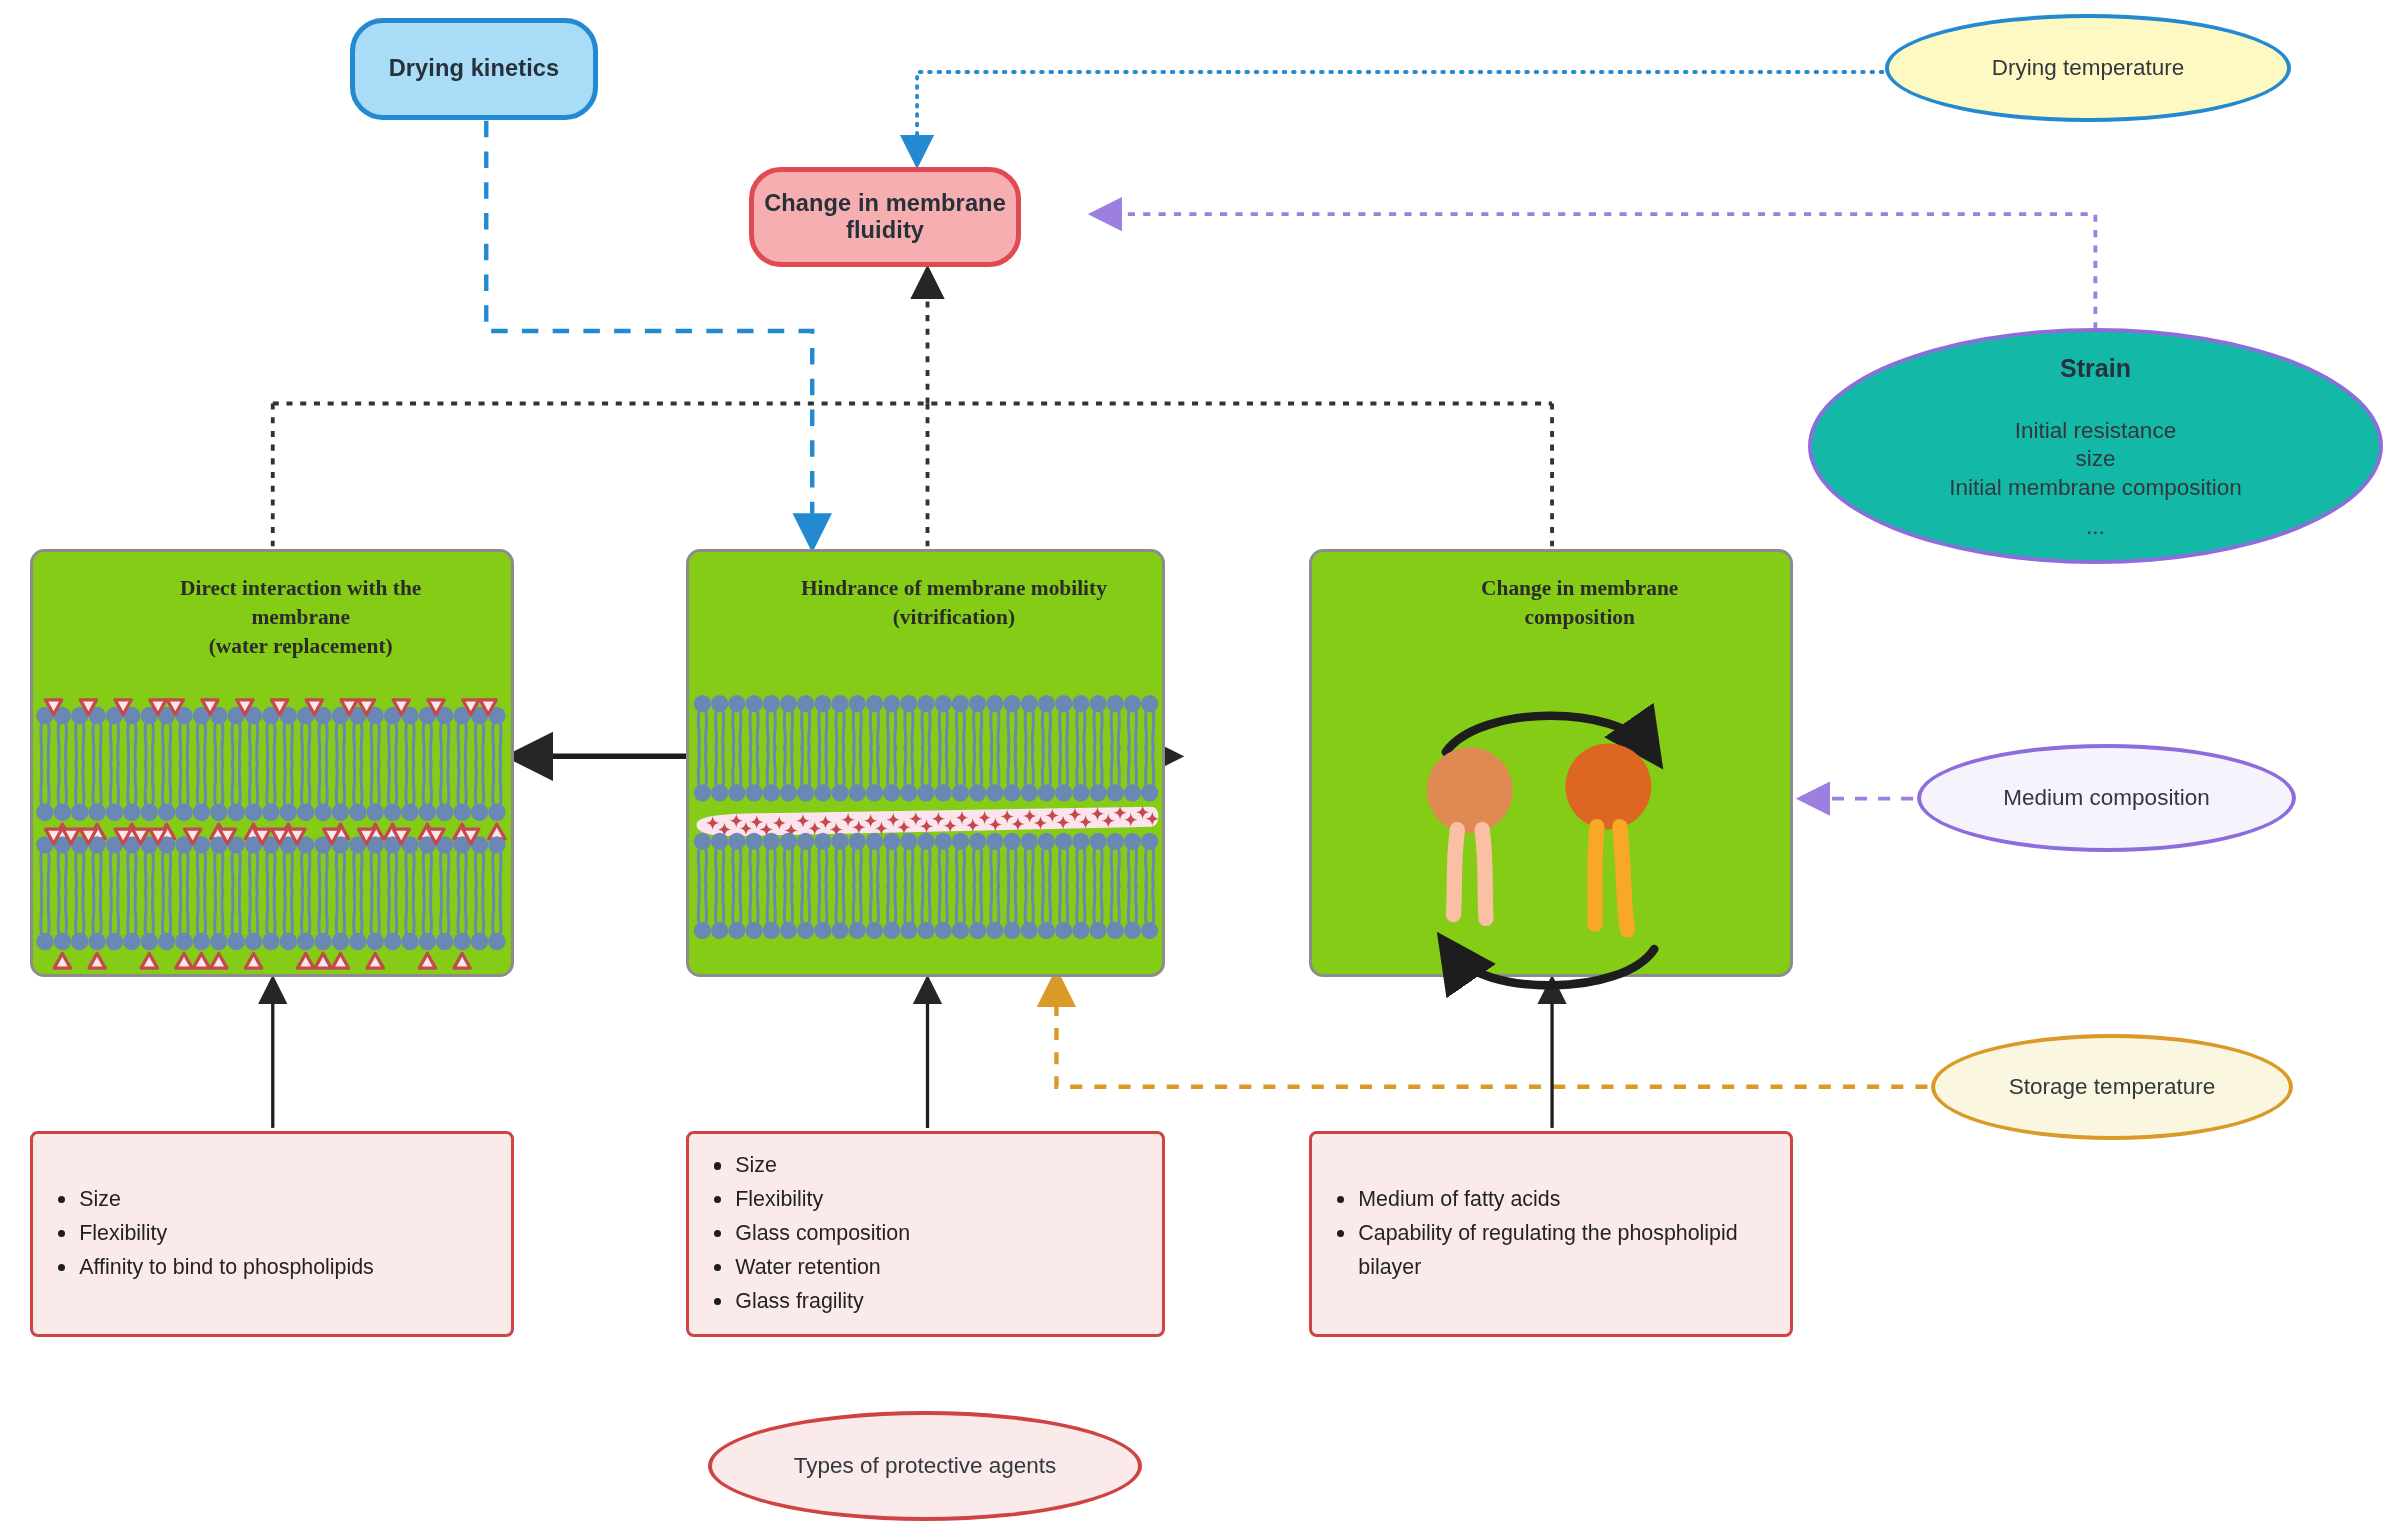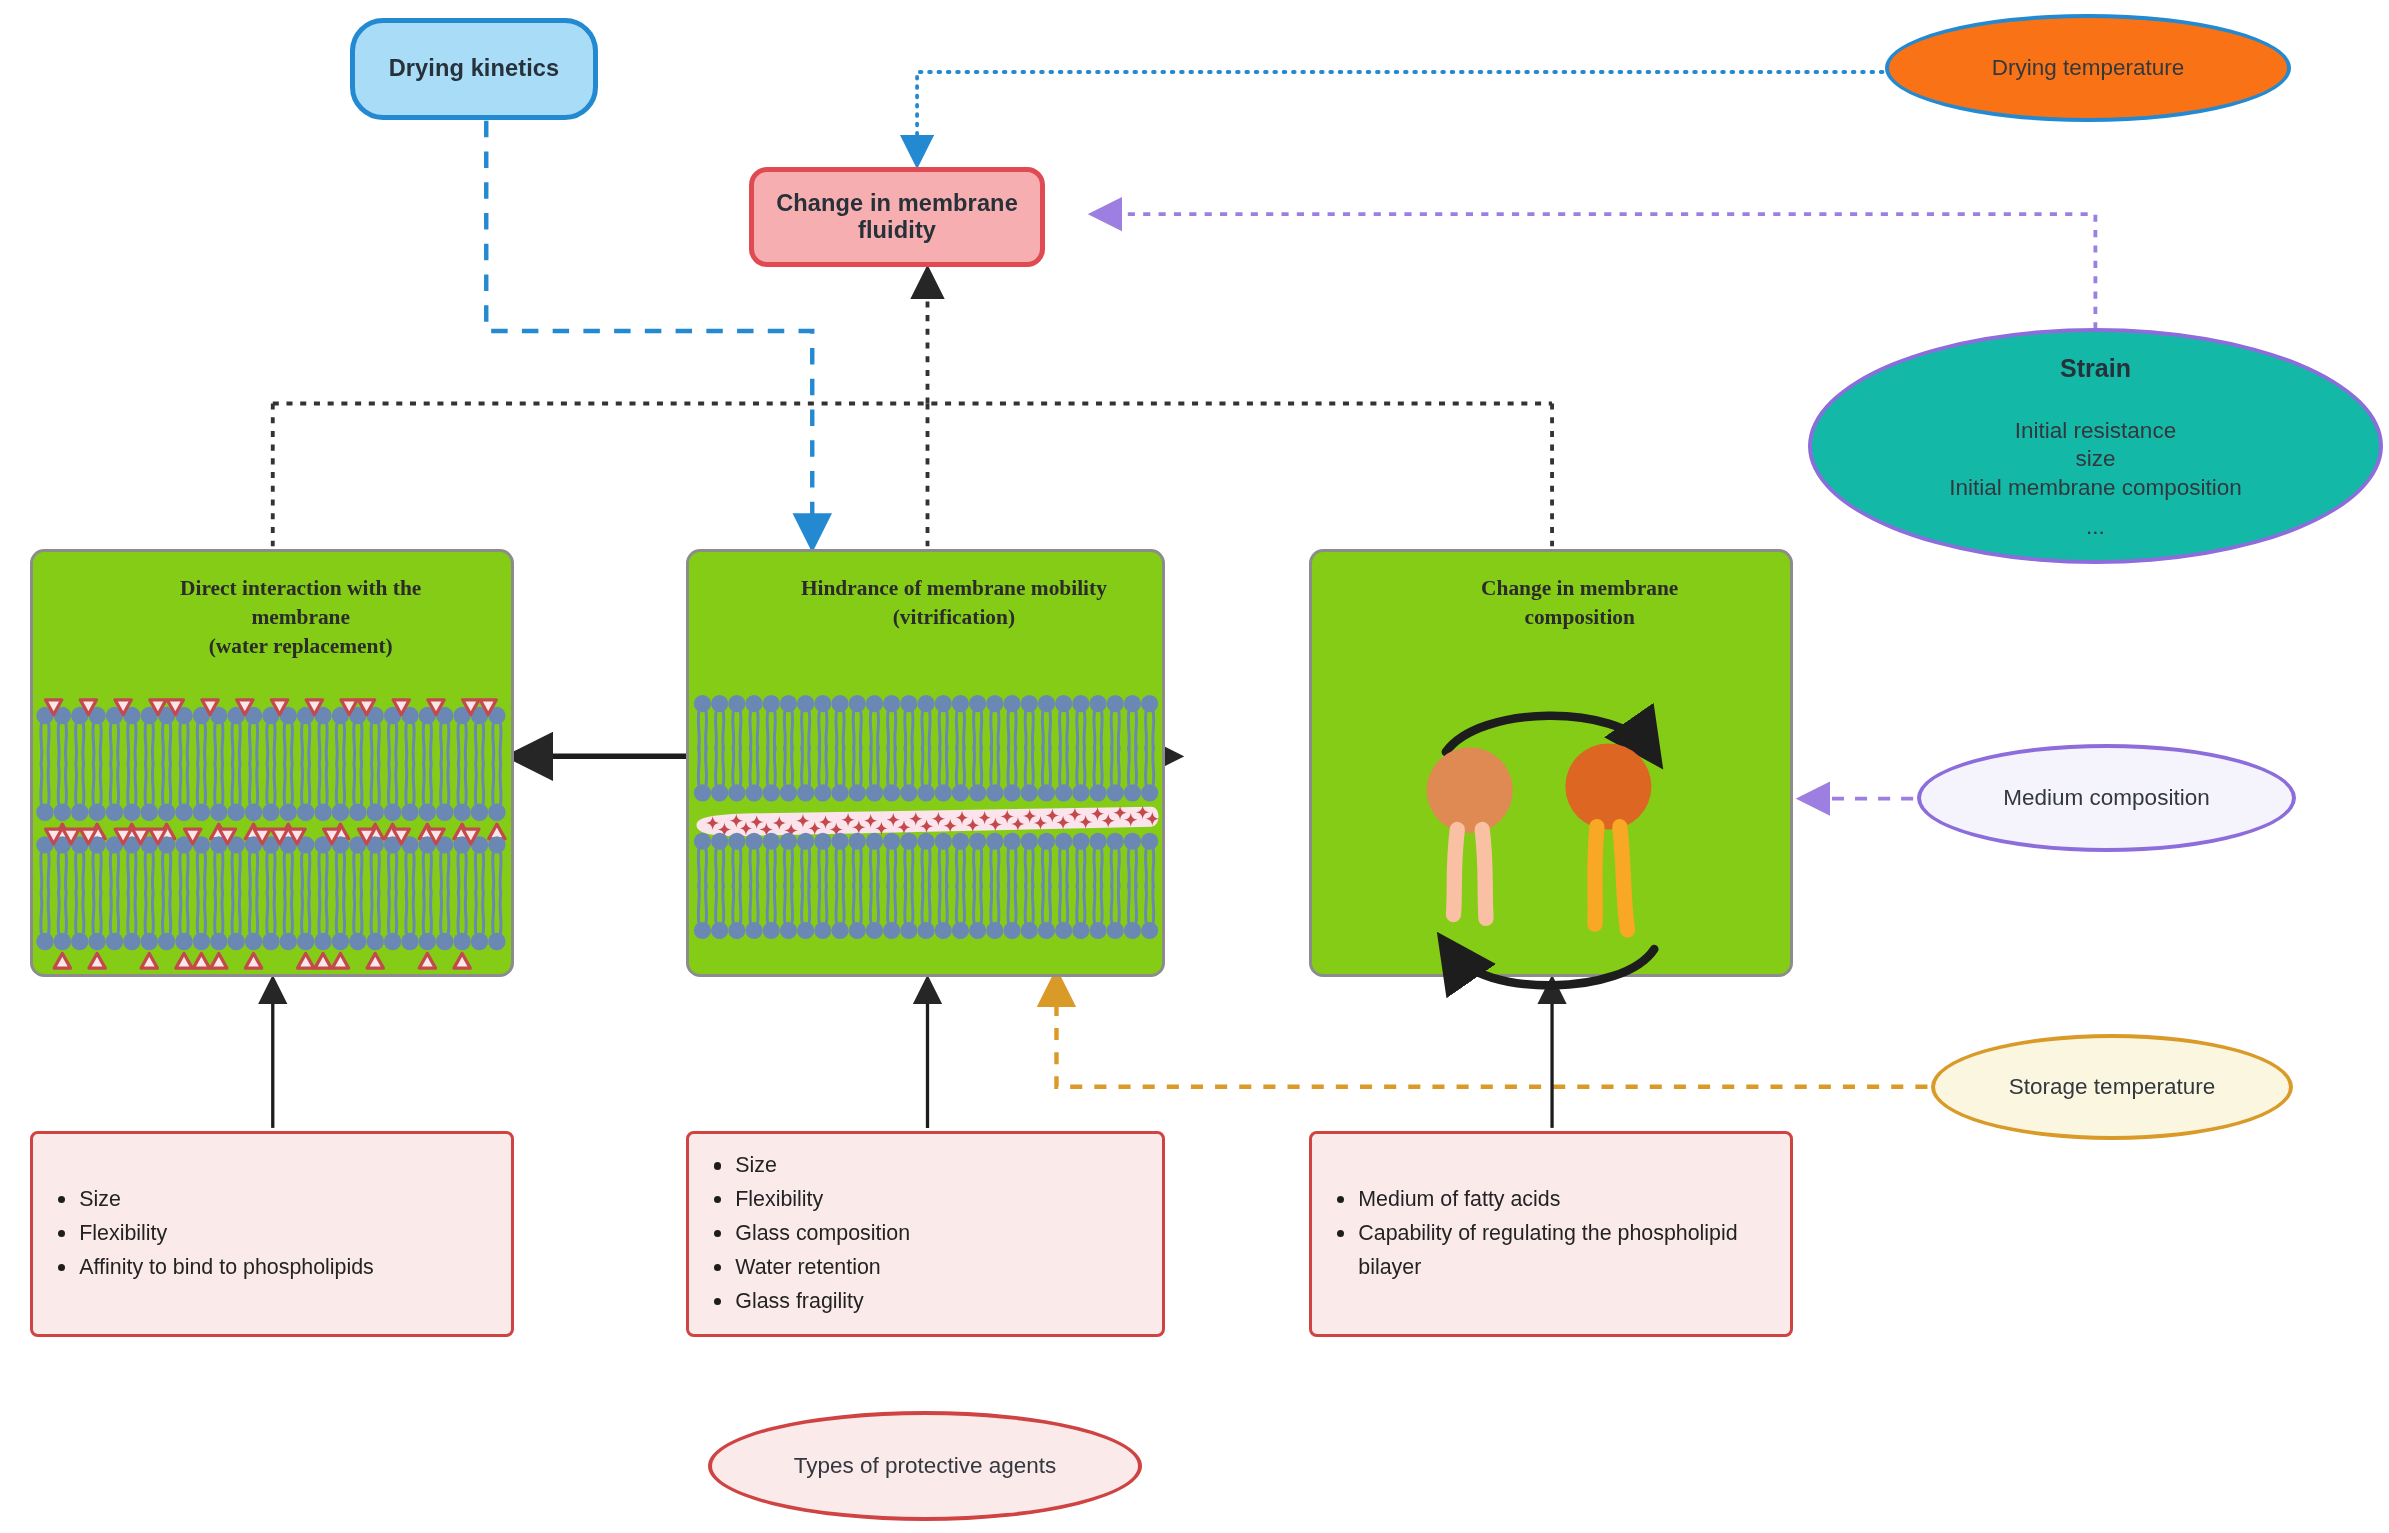--- a/index.html
+++ b/index.html
@@ -46,36 +46,36 @@
     font-weight: bold;
     letter-spacing: 0.1px;
   }
   .node-drying-kinetics {
     left: 350px; top: 17.6px; width: 248px; height: 102px;
     background: #a8dcf7; border-color: #2389d0;
   }
   .node-drying-kinetics .label { font-size: 23.6px; color: #26313a; }
 
   .node-membrane-fluidity {
-    left: 749px; top: 167px; width: 296px; height: 100px;
+    left: 749px; top: 167px; width: 272px; height: 100px;
     background: #f7aeb0; border-color: #e04a52;
-    border-radius: 18px;
+    border-radius: 32px;
   }
   .node-membrane-fluidity .label { font-size: 23.6px; color: #26313a; }
 
   
   .ellipse {
     border-radius: 50%;
     border-width: 4.4px;
     border-style: solid;
     text-align: center;
   }
   .node-drying-temperature {
     left: 1885px; top: 13.7px; width: 406px; height: 108px;
-    background: #f97316; border-color: #2389d0;
+    background: #fef9c3; border-color: #2389d0;
   }
   .node-drying-temperature .label { font-size: 22.5px; color: #32383d; }
 
   .node-strain {
     left: 1808px; top: 328px; width: 575px; height: 236px;
     background: #14b8a6; border-color: #8c6ddb;
     justify-content: flex-start;
     padding-top: 22px;
   }
   .node-strain .strain-title {

